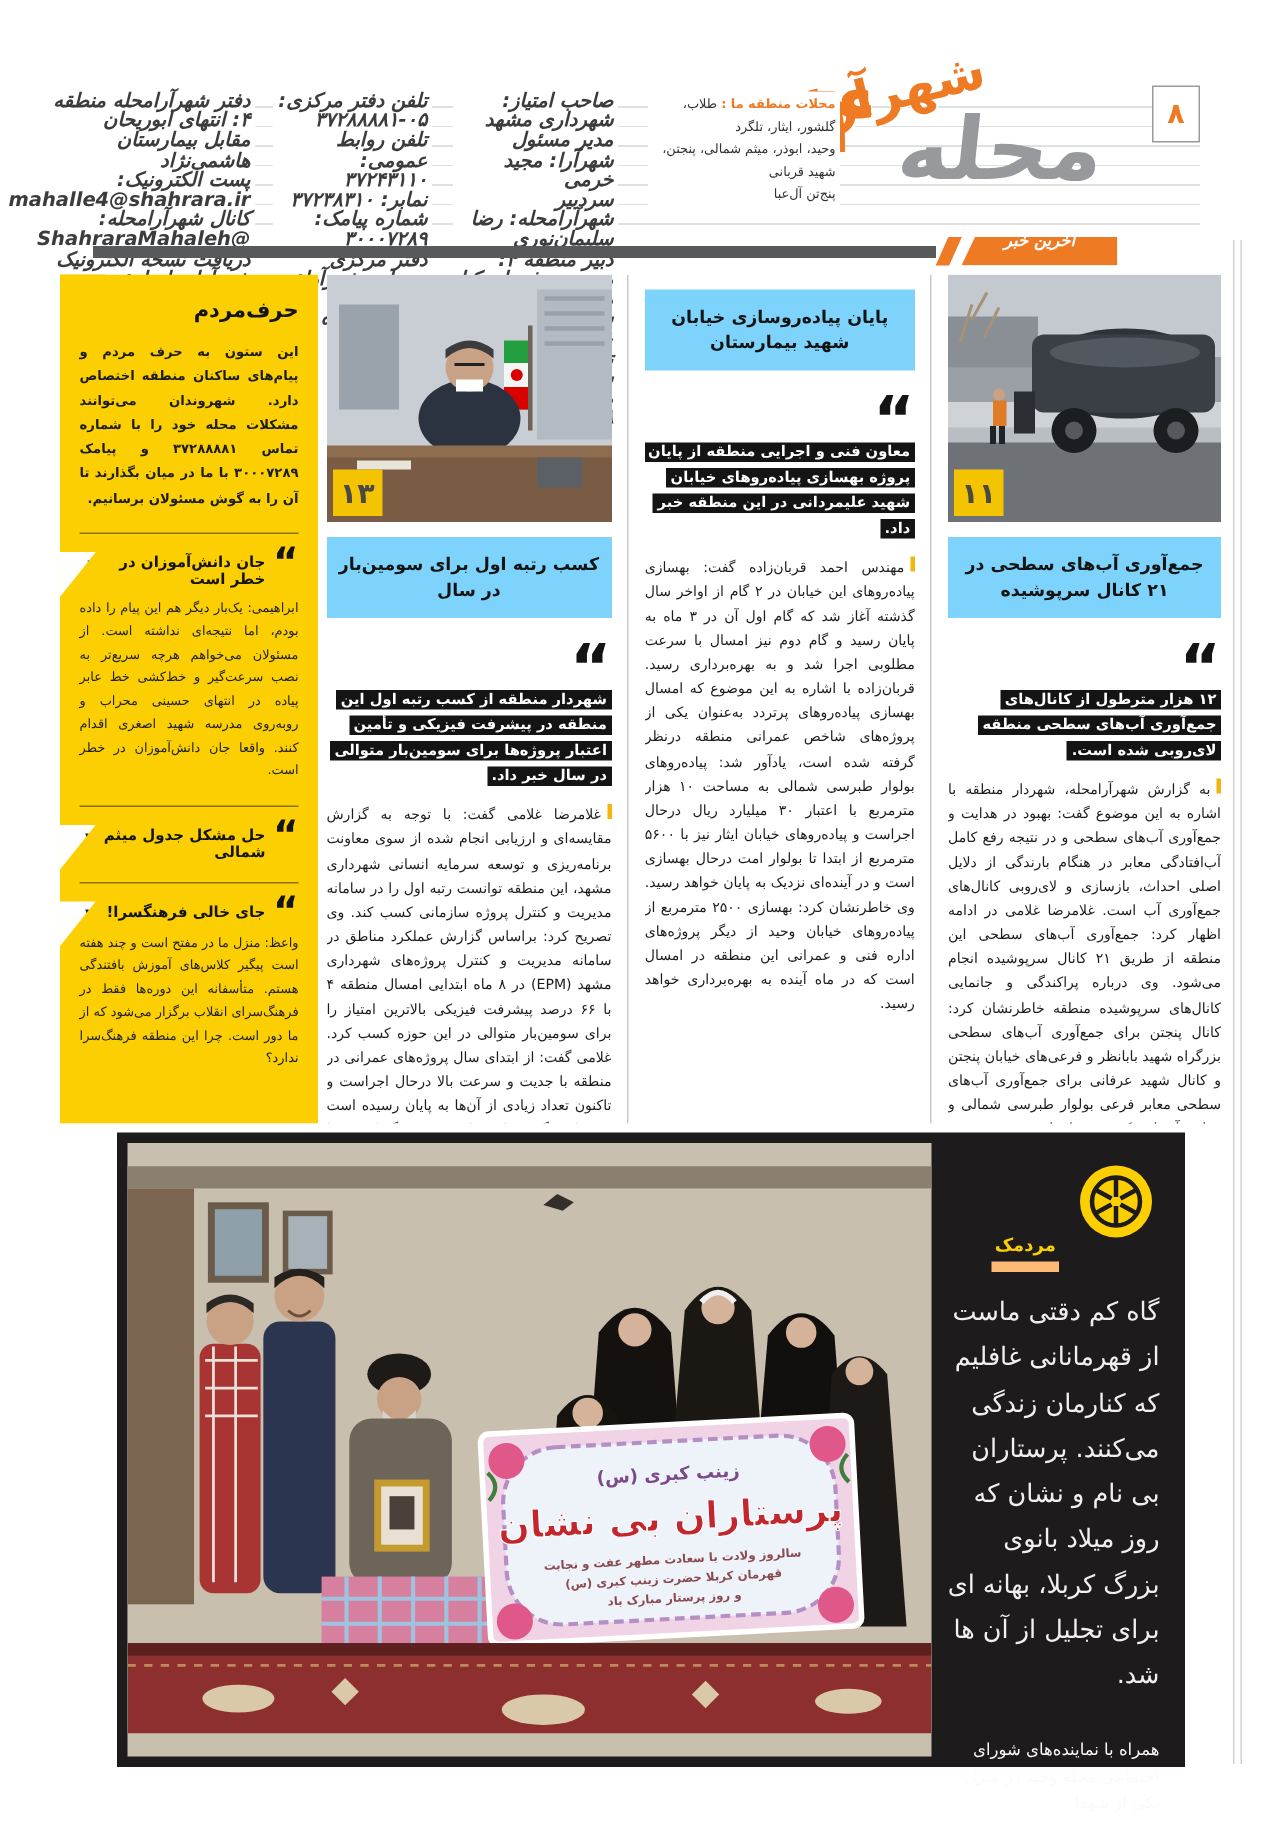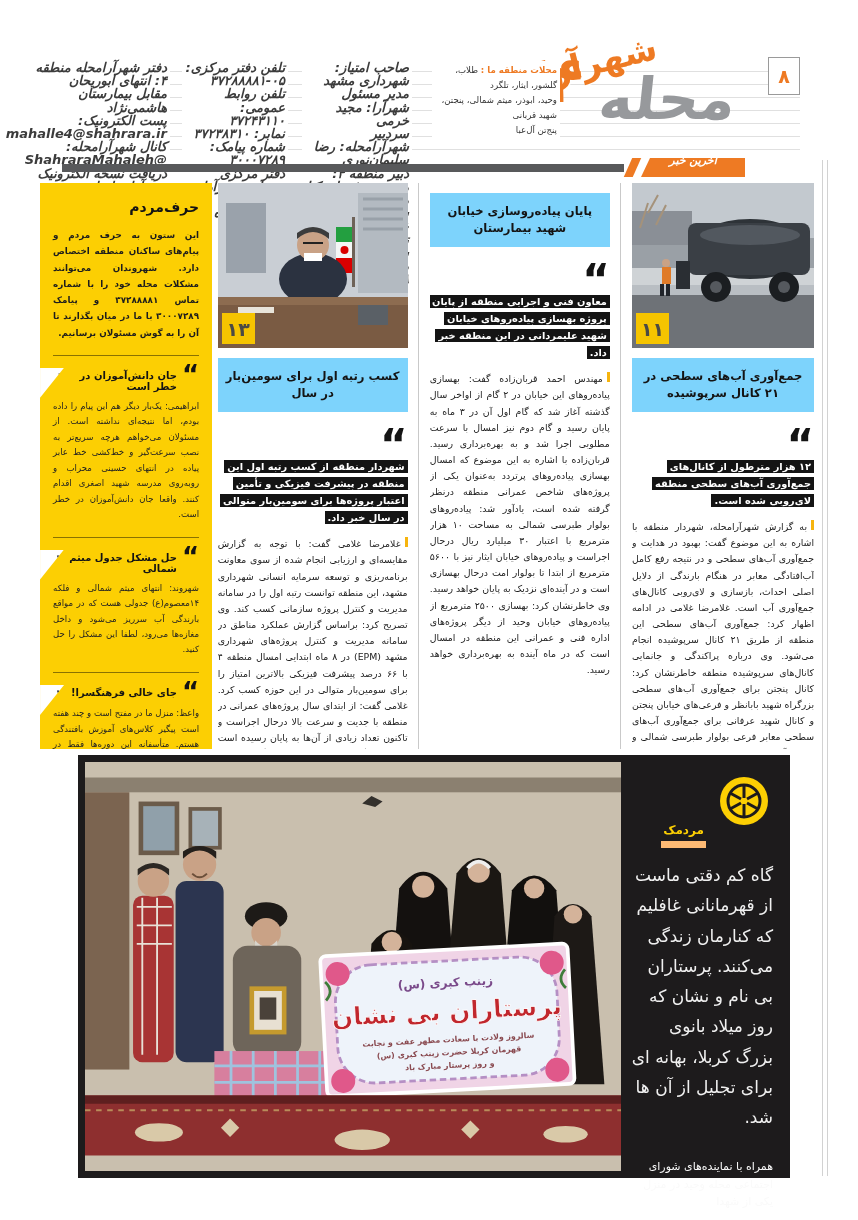--- a/index.html
+++ b/index.html
@@ -225,21 +225,20 @@
         </div>
         <div class="sb-text">ابراهیمی: یک‌بار دیگر هم این پیام را داده بودم، اما نتیجه‌ای نداشته است. از مسئولان می‌خواهم هرچه سریع‌تر به نصب سرعت‌گیر و خط‌کشی خط عابر پیاده در انتهای حسینی محراب و روبه‌روی مدرسه شهید اصغری اقدام کنند. واقعا جان دانش‌آموزان در خطر است.</div>
       </div>
 
       <div class="sb-item">
         <div class="sb-num"><span>۲</span></div>
         <div class="sb-head">
           <span class="sb-q">“</span>
           <span class="sb-itemtitle">حل مشکل جدول میثم شمالی</span>
         </div>
-        <div class="sb-text">شهروند: انتهای میثم شمالی و فلکه ۱۴معصوم(ع) جدولی هست که در مواقع بارندگی آب سرریز می‌شود و داخل مغازه‌ها می‌رود، لطفا این مشکل را حل کنید.</div>
       </div>
 
       <div class="sb-item">
         <div class="sb-num"><span>۳</span></div>
         <div class="sb-head">
           <span class="sb-q">“</span>
           <span class="sb-itemtitle">جای خالی فرهنگسرا!</span>
         </div>
         <div class="sb-text">واعظ: منزل ما در مفتح است و چند هفته است پیگیر کلاس‌های آموزش بافتندگی هستم. متأسفانه این دوره‌ها فقط در فرهنگ‌سرای انقلاب برگزار می‌شود که از ما دور است. چرا این منطقه فرهنگ‌سرا ندارد؟</div>
       </div>

